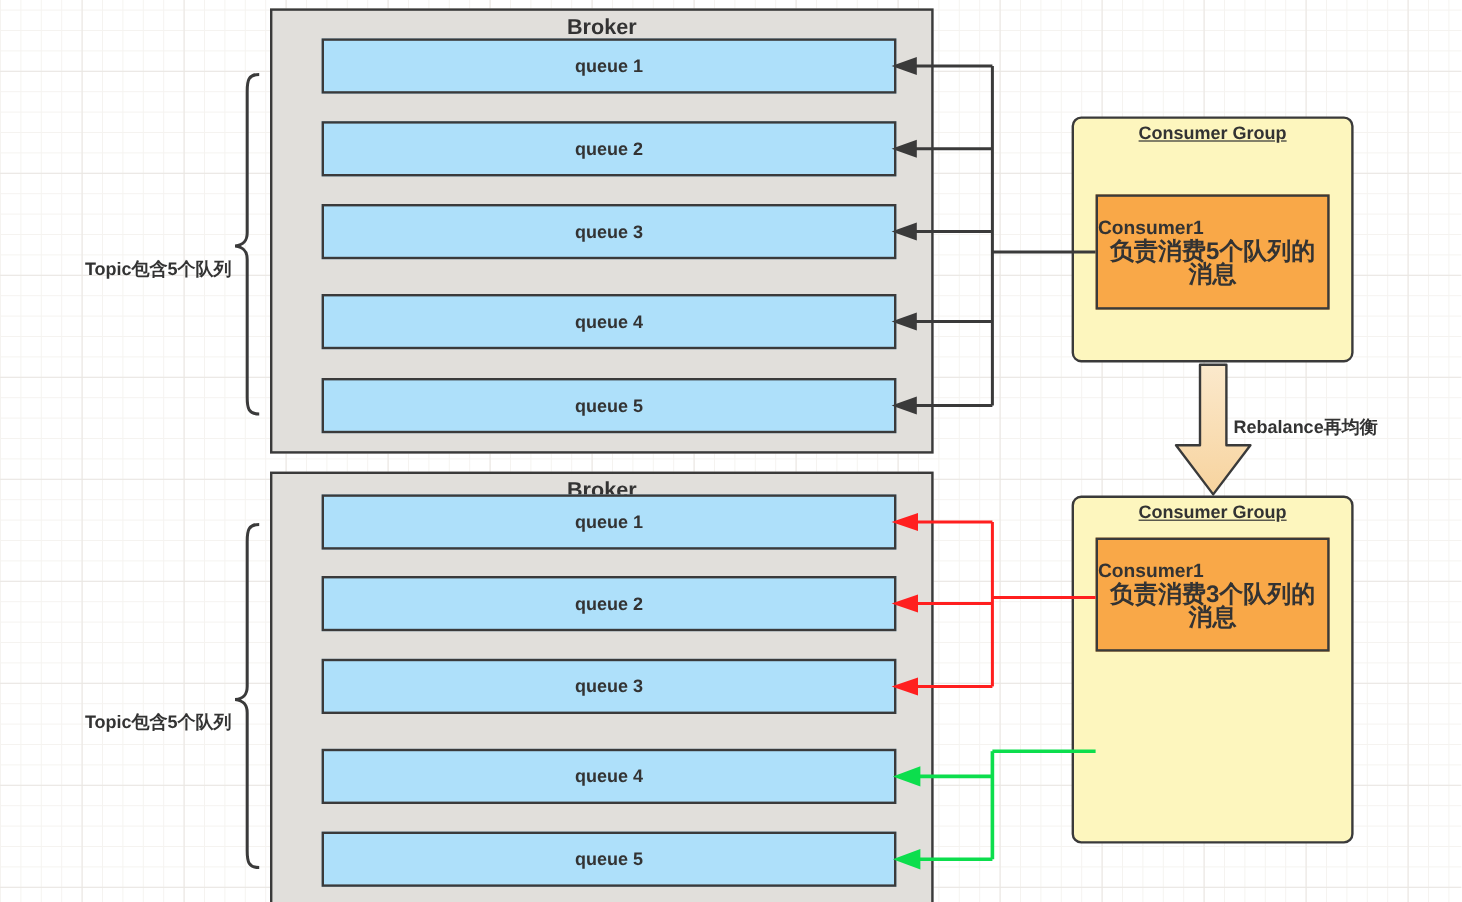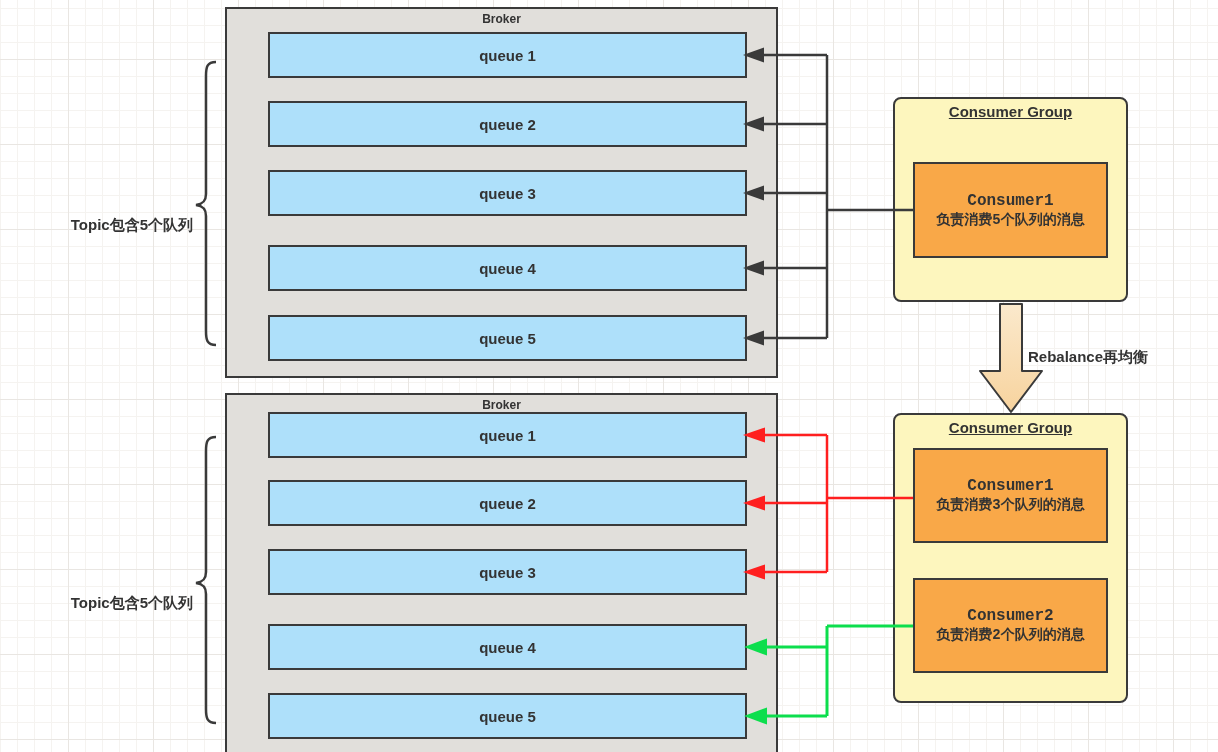--- a/index.html
+++ b/index.html
@@ -14,44 +14,44 @@
       linear-gradient(90deg,#f5f3f0 1px, transparent 1px);
     background-size:85px 85px,85px 85px,17px 17px,17px 17px;
     background-position:0 -26px,-17px 0,0 -9px,0 0;
   }
   .abs{position:absolute;box-sizing:border-box;}
   .broker{
     background:#E1DFDB;border:2.5px solid #3A3A3A;
   }
   .broker-title{
     position:absolute;top:3px;left:0;width:100%;text-align:center;
-    font-size:12px;font-weight:bold;color:#333333;
+    font-size:18px;font-weight:bold;color:#333333;
   }
   .queue{
     background:#AEE0FA;border:2px solid #3A3A3A;
     display:flex;align-items:center;justify-content:center;
     font-size:15px;font-weight:bold;color:#333333;
     left:268px;width:479px;height:46px;
   }
   .group{
     background:#FDF6BE;border:2px solid #3A3A3A;border-radius:8px;
     left:893px;width:235px;
   }
   .group-title{
     position:absolute;top:4px;left:0;width:100%;text-align:center;
     font-size:15px;font-weight:bold;color:#333333;text-decoration:underline;
   }
   .consumer{
     background:#F9A848;border:2px solid #3A3A3A;
     left:913px;width:195px;
-    display:flex;flex-direction:column;align-items:center;justify-content:center;
-    color:#333333;font-weight:bold;text-align:center;font-family:Liberation Mono, monospace;
+    display:flex;flex-direction:column;align-items:flex-start;justify-content:center;
+    color:#333333;font-weight:bold;text-align:center;
   }
   .consumer .cname{font-size:16px;line-height:20px;}
-  .consumer .cdesc{font-size:14px;line-height:19px;}
+  .consumer .cdesc{font-size:20px;line-height:19px;}
   .side-label{
     font-size:15px;font-weight:bold;color:#333333;text-align:right;
     left:28px;width:165px;height:20px;line-height:20px;margin-top:20px;
   }
   .rebalance-label{
     font-size:15px;font-weight:bold;color:#333333;
     left:1028px;top:347px;height:20px;line-height:20px;white-space:nowrap;
   }
   svg.overlay{position:absolute;left:0;top:0;pointer-events:none;}
 </style>
@@ -106,24 +106,20 @@
     <div class="cdesc">负责消费5个队列的消息</div>
   </div>
 
   <div class="abs group" style="top:413px;height:290px;">
     <div class="group-title">Consumer Group</div>
   </div>
   <div class="abs consumer" style="top:448px;height:95px;">
     <div class="cname">Consumer1</div>
     <div class="cdesc">负责消费3个队列的消息</div>
   </div>
-  <div class="abs consumer" style="top:578px;height:95px;">
-    <div class="cname">Consumer2</div>
-    <div class="cdesc">负责消费2个队列的消息</div>
-  </div>
 
   <div class="abs side-label" style="top:195px;">Topic包含5个队列</div>
   <div class="abs side-label" style="top:573px;">Topic包含5个队列</div>
   <div class="abs rebalance-label">Rebalance再均衡</div>
 
   <svg class="overlay" width="1218" height="752" viewBox="0 0 1218 752">
     <defs>
       <linearGradient id="gradPeach" x1="0" y1="0" x2="0" y2="1">
         <stop offset="0" stop-color="#FBE9CC"></stop>
         <stop offset="1" stop-color="#F7D39E"></stop>

